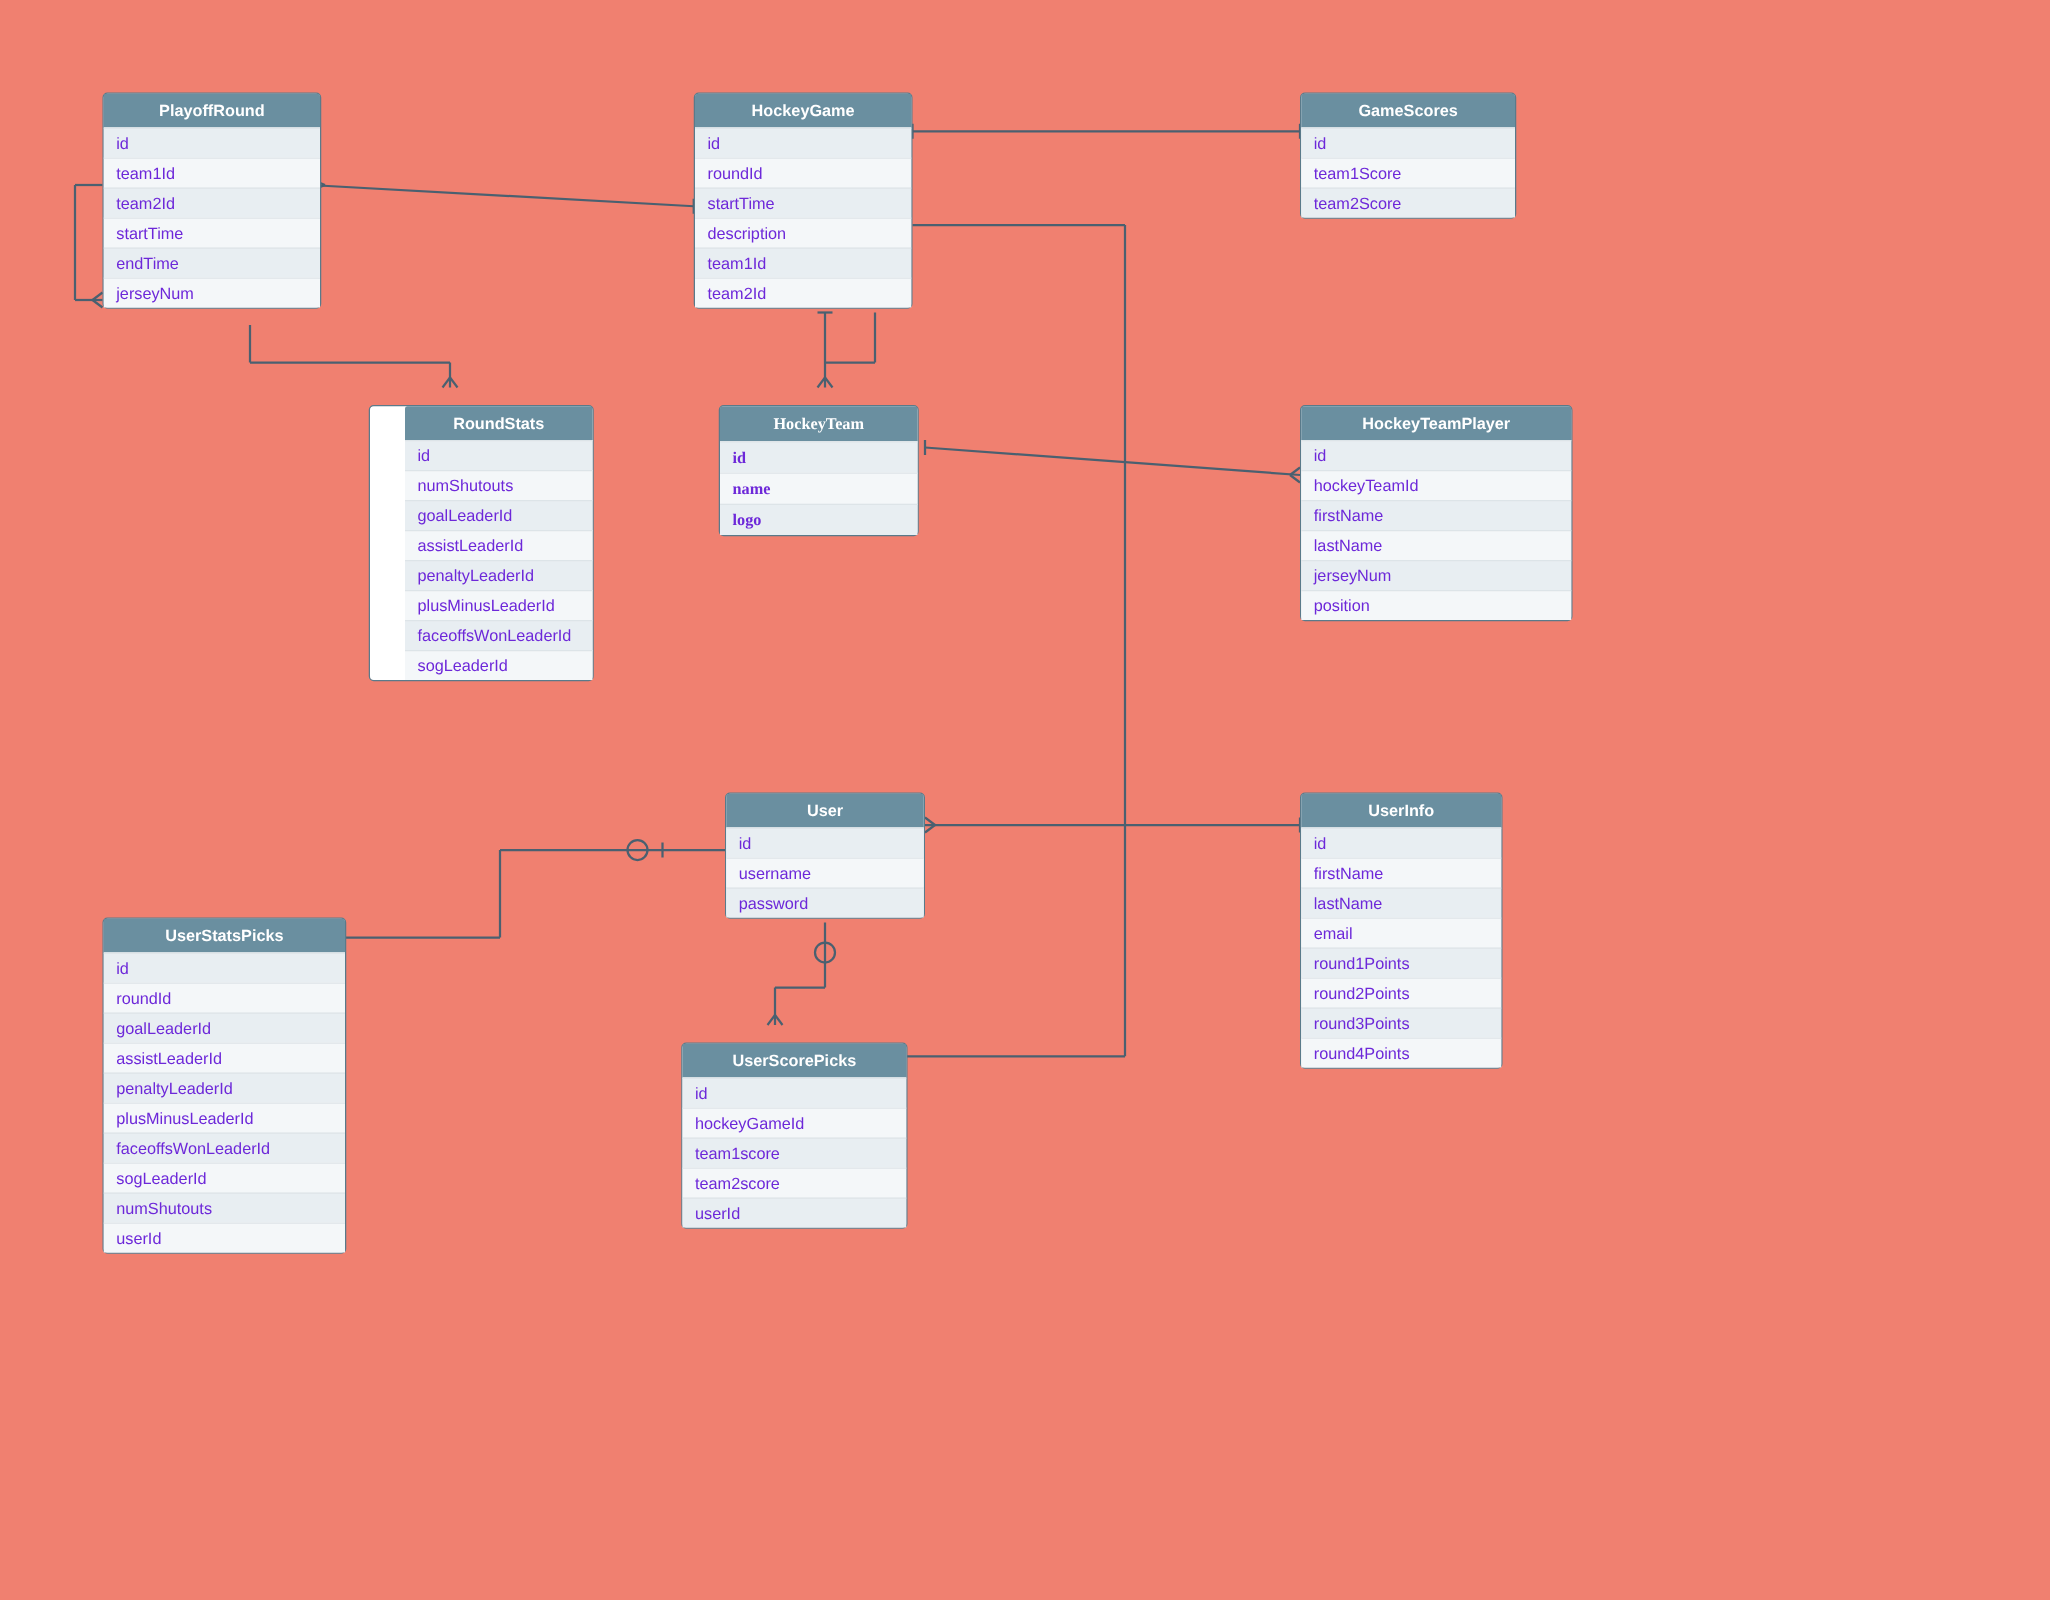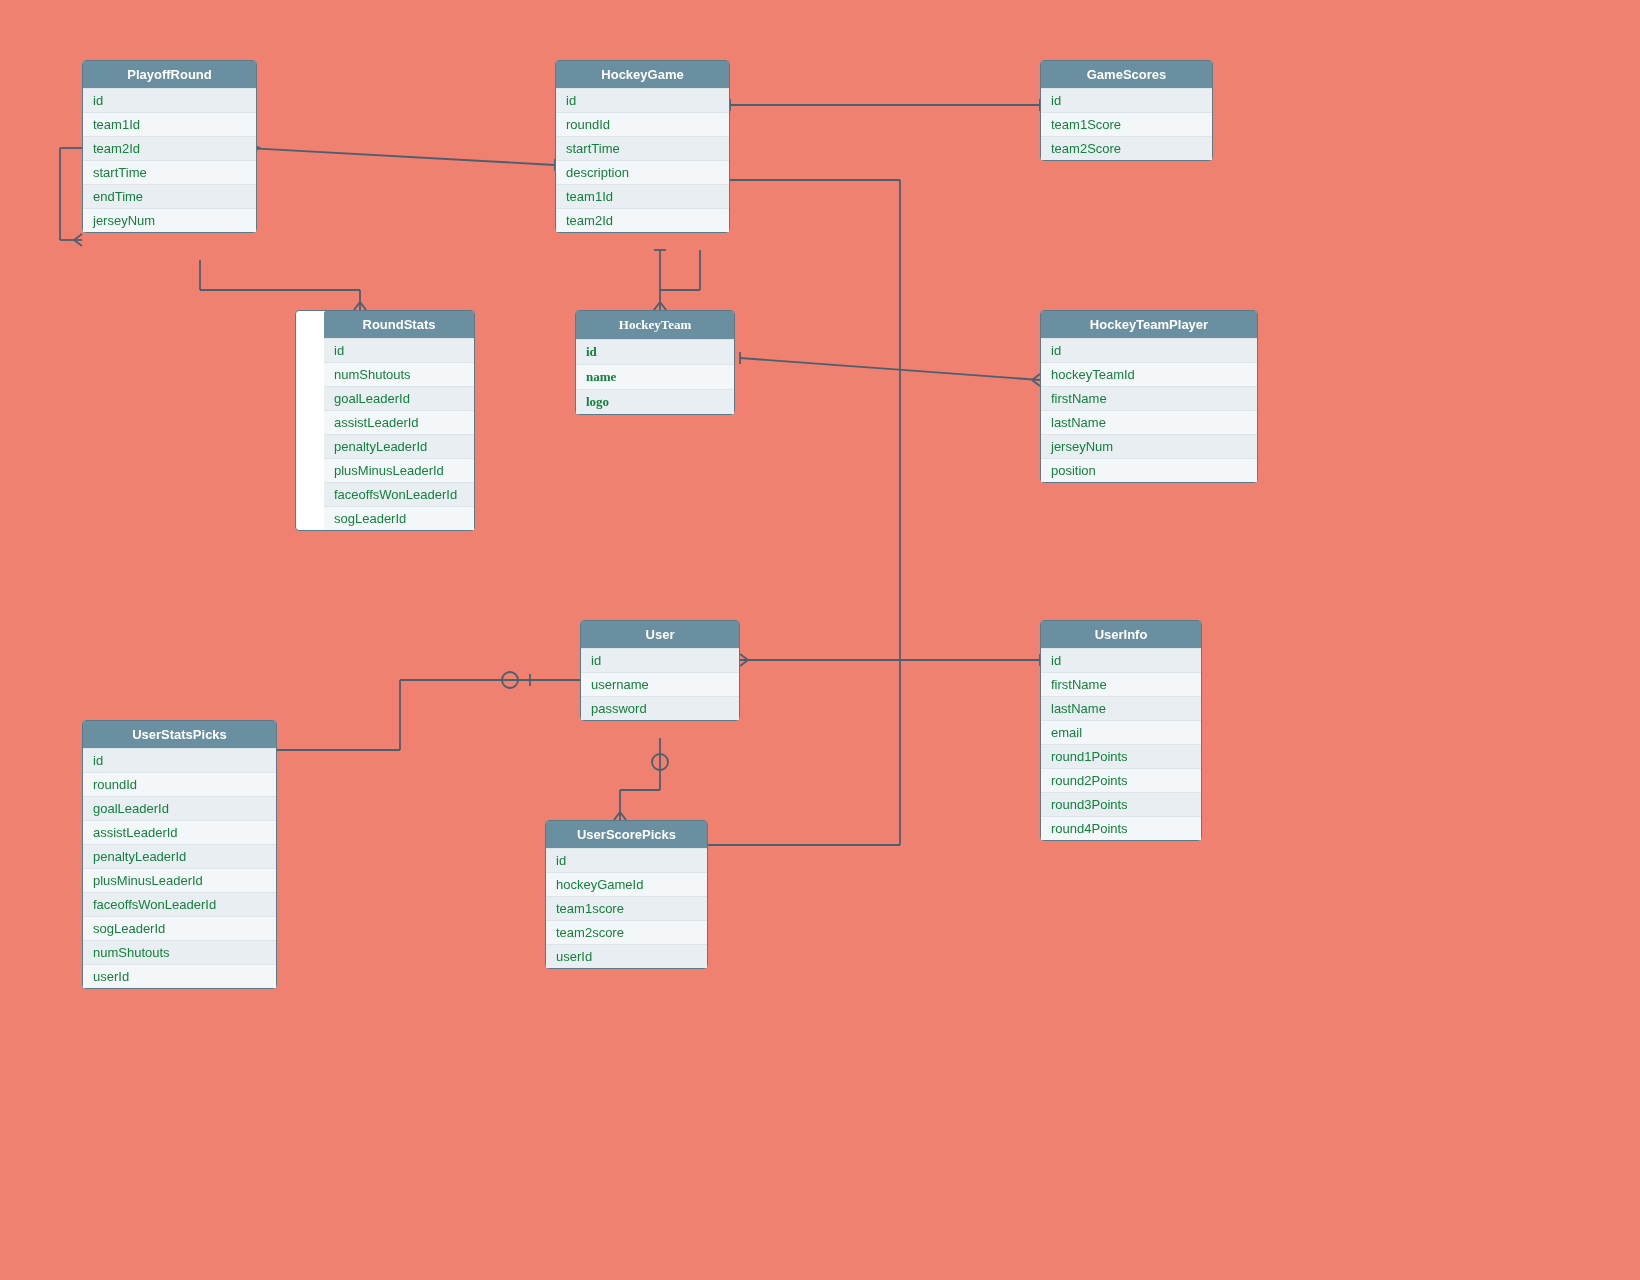--- a/index.html
+++ b/index.html
@@ -17,33 +17,34 @@
       width: 1640px;
       height: 1280px;
     }
     .er-table {
       position: absolute;
       background: white;
       border: 1.5px solid #5a7a8a;
       border-radius: 4px;
       min-width: 160px;
       font-size: 13px;
+      margin-top: 14px;
     }
     .er-table-header {
       background: #6a8fa0;
       color: white;
       font-weight: bold;
       padding: 6px 10px;
       text-align: center;
       border-radius: 2px 2px 0 0;
     }
     .er-table-row {
       padding: 4px 10px;
       border-top: 1px solid #dde4e8;
-      color: #15803d;
+      color: #6d28d9;
       background: #f4f7f9;
     }
     .er-table-row:nth-child(even) {
       background: #e8eef2;
     }
     .er-table-row.bold-row {
       font-weight: bold;
     }
     svg.lines {
       position: absolute;
@@ -226,21 +227,21 @@
     <div class="er-table-row">goalLeaderId</div>
     <div class="er-table-row">assistLeaderId</div>
     <div class="er-table-row">penaltyLeaderId</div>
     <div class="er-table-row">plusMinusLeaderId</div>
     <div class="er-table-row">faceoffsWonLeaderId</div>
     <div class="er-table-row">sogLeaderId</div>
     <div class="er-table-row">numShutouts</div>
     <div class="er-table-row">userId</div>
   </div>
 
-  <div class="er-table" style="left: 545px; top: 820px; width: 163px;">
+  <div class="er-table" style="left: 545px; top: 820px; width: 181px;">
     <div class="er-table-header">UserScorePicks</div>
     <div class="er-table-row">id</div>
     <div class="er-table-row">hockeyGameId</div>
     <div class="er-table-row">team1score</div>
     <div class="er-table-row">team2score</div>
     <div class="er-table-row">userId</div>
   </div>
 
 </div>
 

